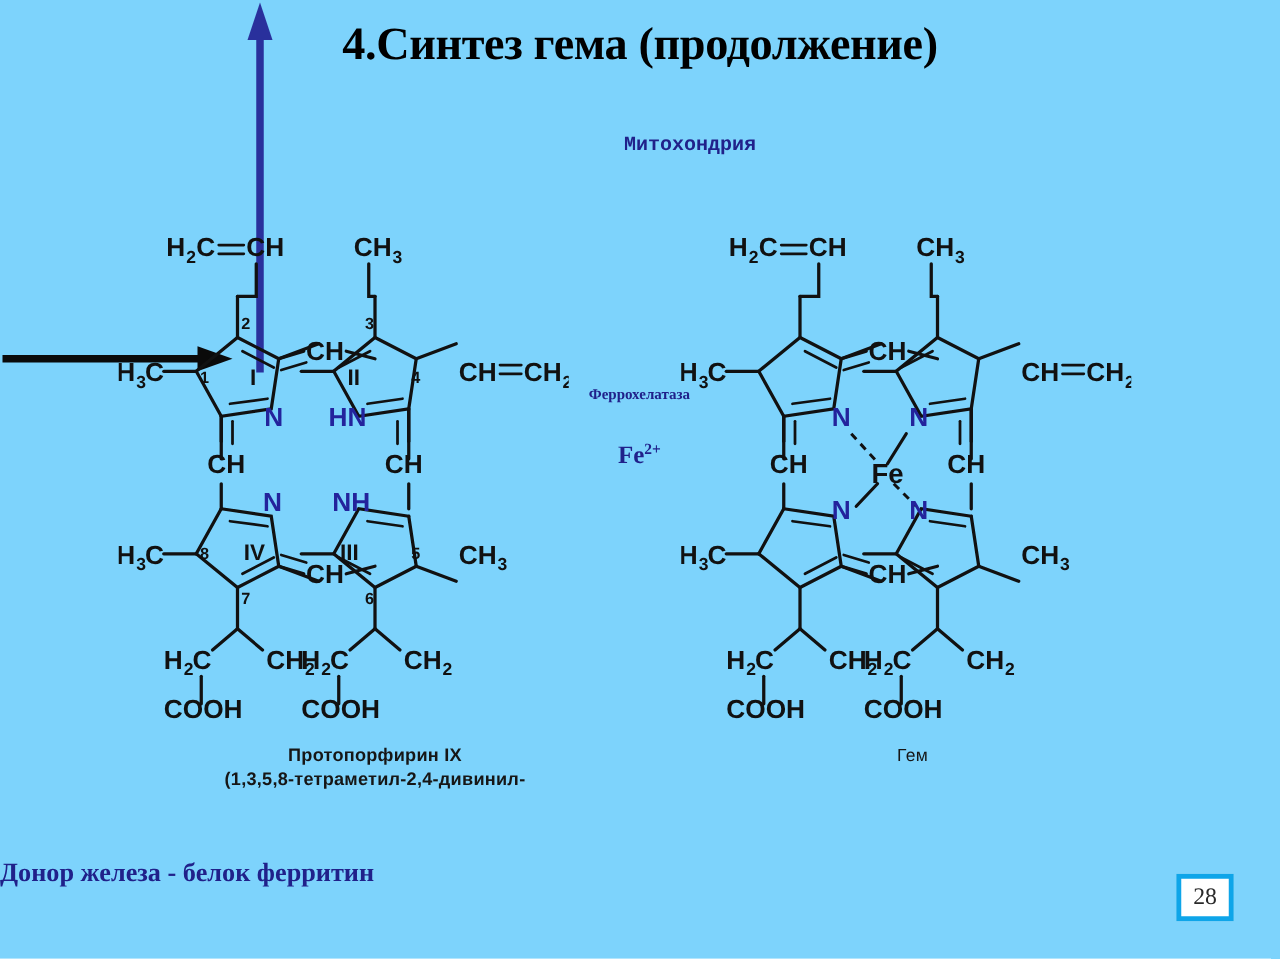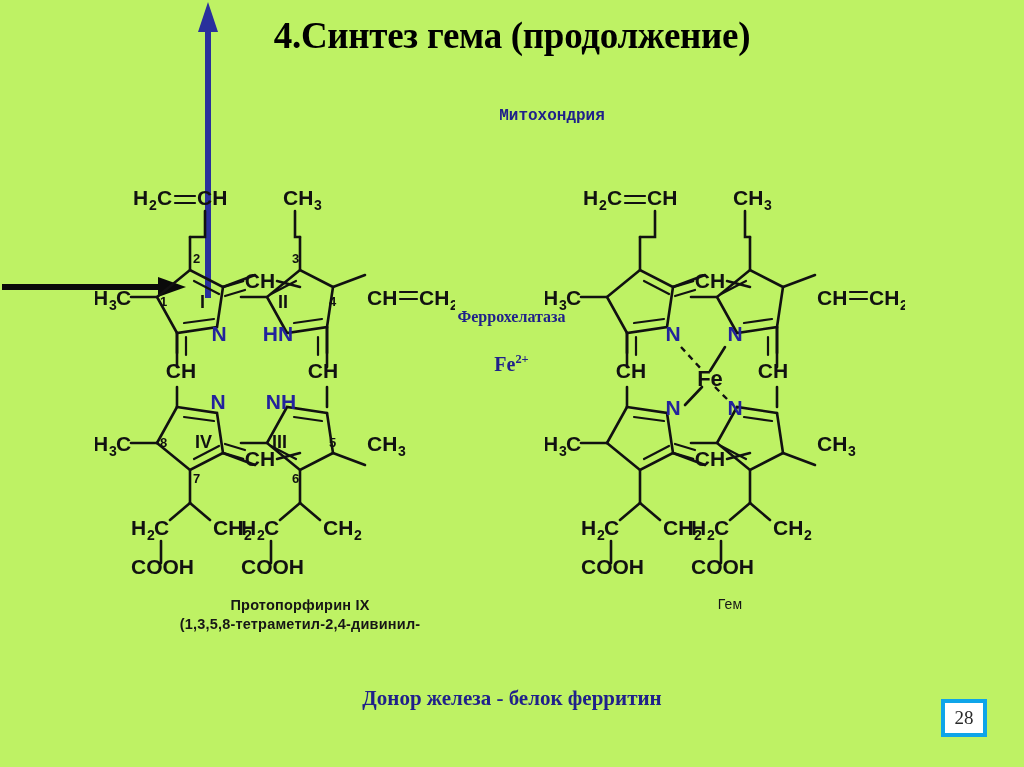--- a/index.html
+++ b/index.html
@@ -7,21 +7,21 @@
     padding: 0;
     background: #ffffff;
   }
   body {
     font-family: "Liberation Serif", "DejaVu Serif", serif;
   }
   #slide {
     position: relative;
     width: 1024px;
     height: 767px;
-    background: #bef264;
+    background: #7dd3fc;
     overflow: hidden;
   }
   #title {
     position: absolute;
     top: 14px;
     left: 0;
     width: 1024px;
     text-align: center;
     font-family: "Liberation Serif", "DejaVu Serif", serif;
     font-weight: bold;
@@ -42,21 +42,21 @@
     padding-left: 40px;
   }
   #enzyme-label {
     position: absolute;
     top: 308px;
     left: 424px;
     width: 175px;
     text-align: center;
     font-family: "Liberation Serif", "DejaVu Serif", serif;
     font-weight: bold;
-    font-size: 16px;
+    font-size: 12px;
     color: #20218a;
   }
   #fe-label {
     position: absolute;
     top: 352px;
     left: 424px;
     width: 175px;
     text-align: center;
     font-family: Liberation Serif, serif;
     font-weight: bold;
@@ -65,21 +65,20 @@
   }
   #fe-label sup {
     font-size: 0.62em;
     vertical-align: super;
   }
   #bottom-note {
     position: absolute;
     top: 686px;
     left: 0;
     width: 1024px;
-    text-align: center;
     font-family: "Liberation Serif", "DejaVu Serif", serif;
     font-weight: bold;
     font-size: 21px;
     color: #20218a;
   }
   #left-caption {
     position: absolute;
     top: 596px;
     left: 110px;
     width: 380px;

